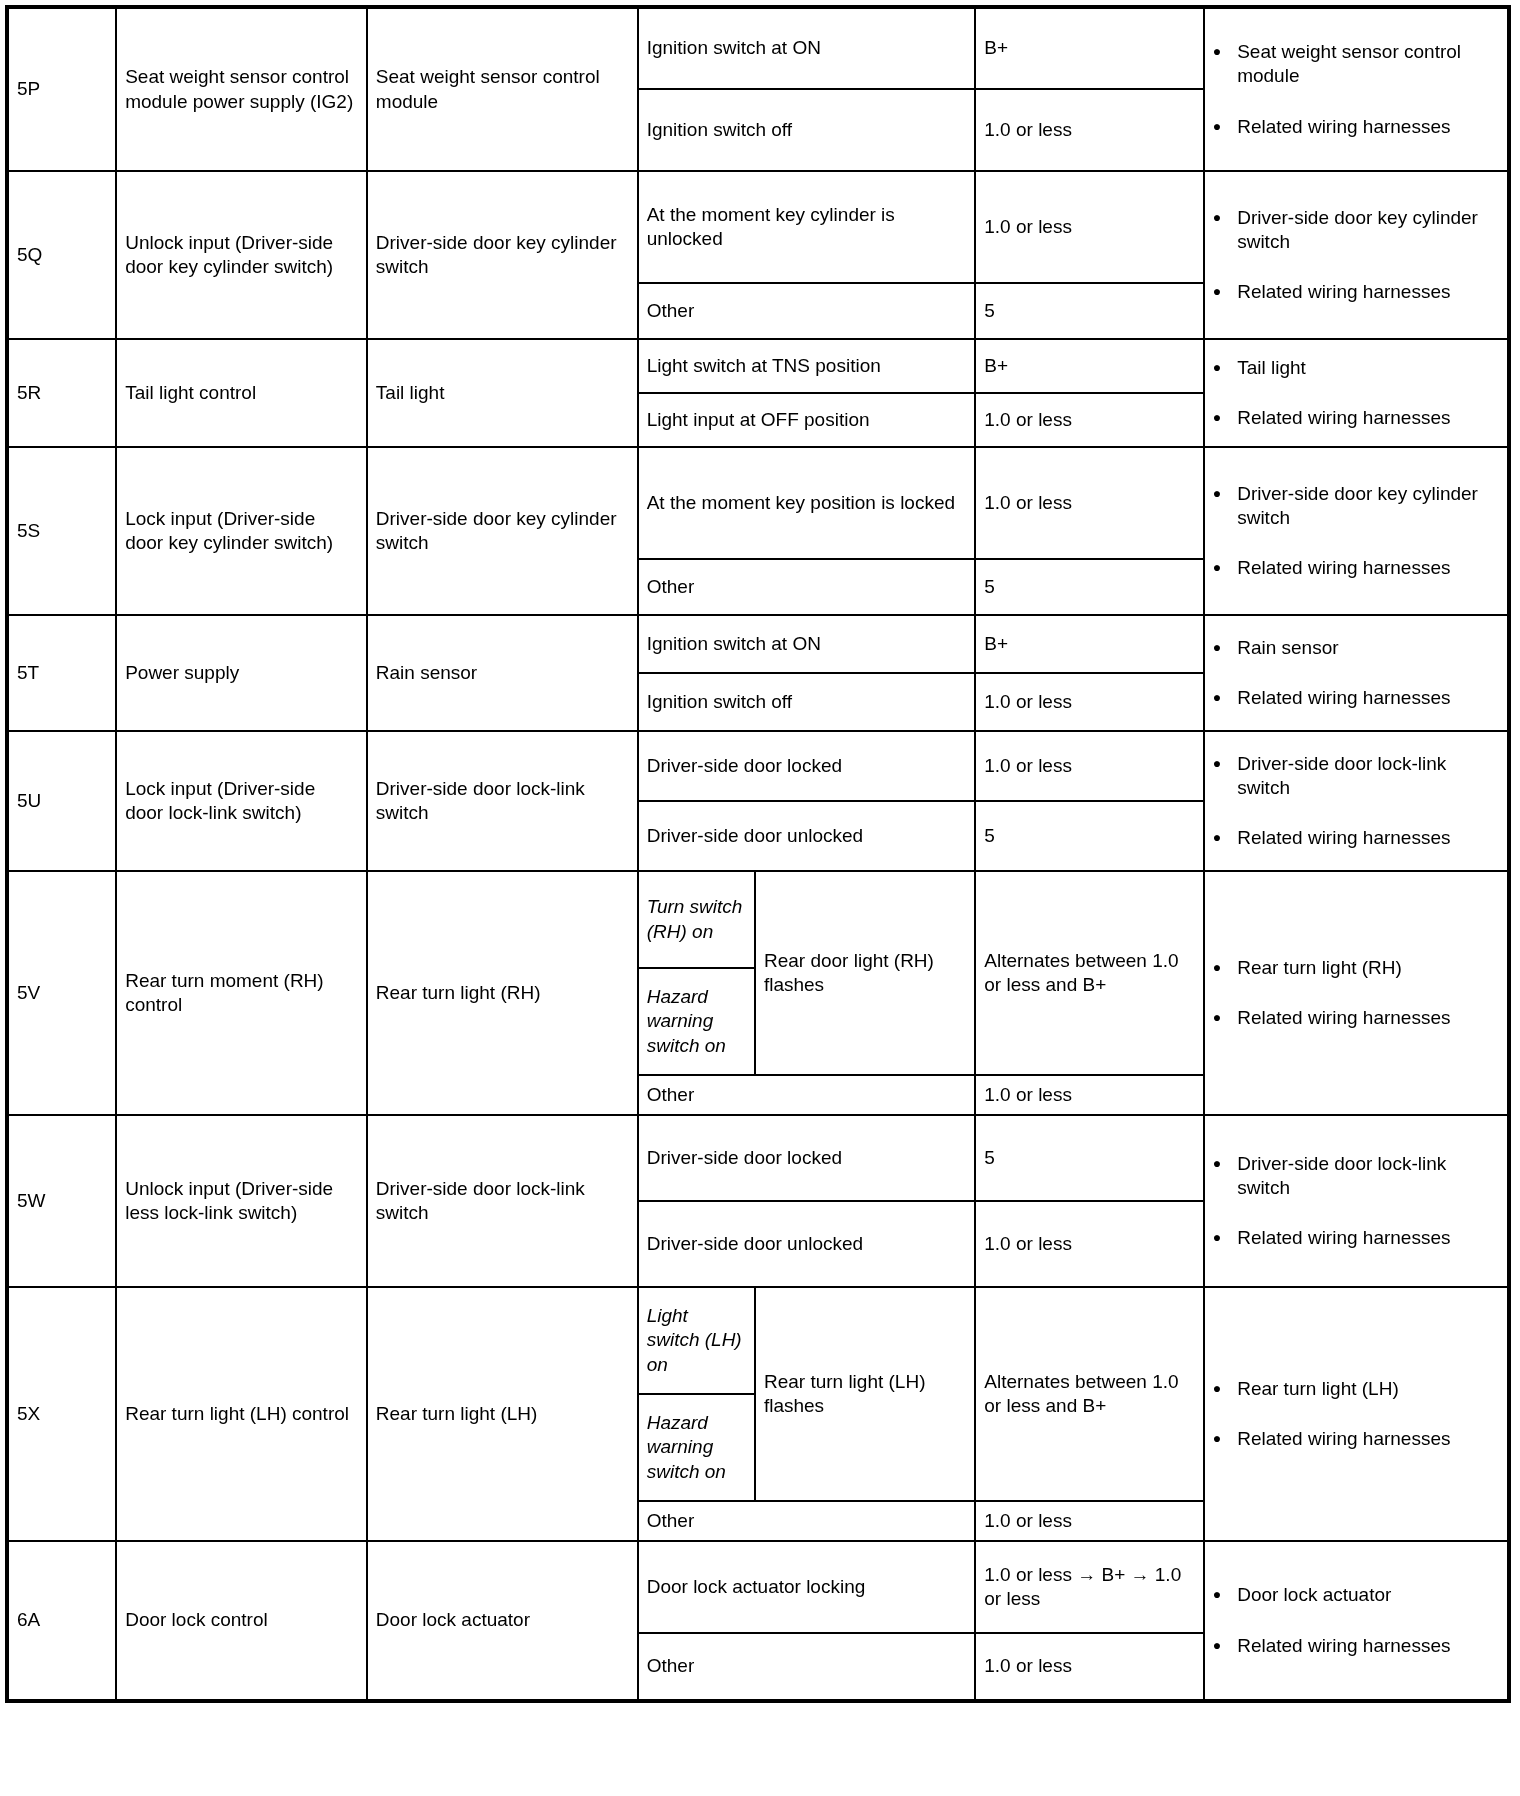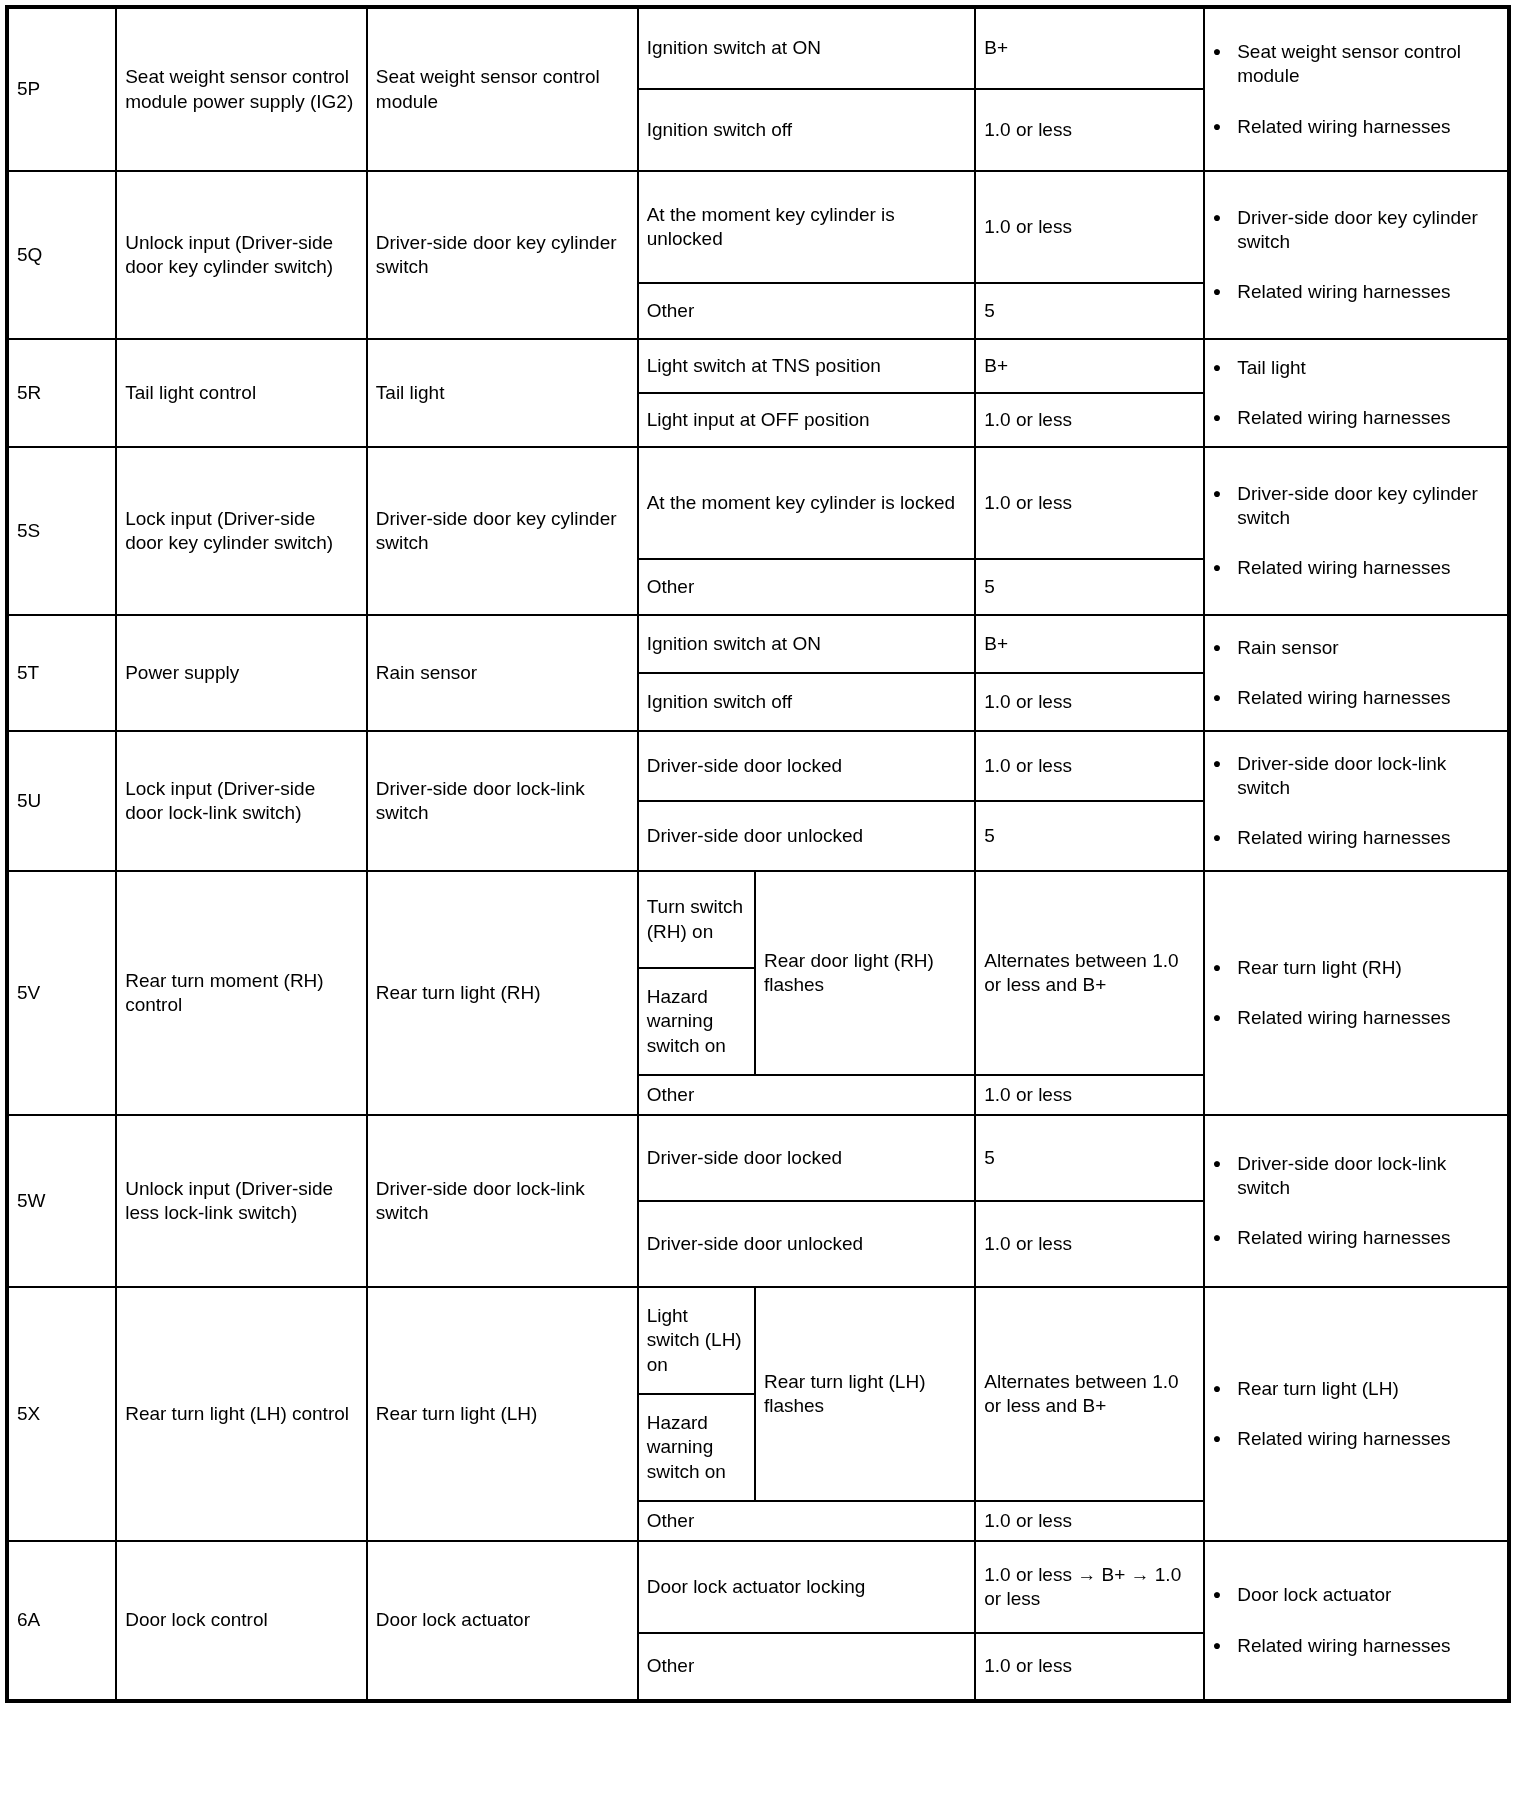--- a/index.html
+++ b/index.html
@@ -17,21 +17,21 @@
   table.tv td{
     border:2px solid #000;
     vertical-align:middle;
     padding:6px 8px;
     font-size:19px;
     line-height:1.28;
     overflow:hidden;
     word-wrap:break-word;
   }
   td.c-term{padding-left:5px;}
-  td.c-sw{padding:6px 5px;}
+  td.c-sw{padding:6px 5px;font-style:italic;}
   td.c-insp{padding:10px 6px 10px 14px;}
   ul.insp{
     margin:0;padding:0;list-style:none;
     display:flex;flex-direction:column;gap:26px;
   }
   ul.insp li{display:flex;gap:16px;align-items:flex-start;}
   span.blt{
     font-size:14px;line-height:1.6;flex:0 0 auto;
   }
   span.itxt{flex:1 1 auto;}
@@ -125,21 +125,21 @@
   </tr>
   <tr class="h54">
     <td colspan="2"><span>Light input at OFF position</span></td>
     <td><span>1.0 or less</span></td>
   </tr>
 
   <tr class="h112">
     <td class="c-term" rowspan="2"><span>5S</span></td>
     <td rowspan="2"><span>Lock input (Driver-side door key cylinder switch)</span></td>
     <td rowspan="2"><span>Driver-side door key cylinder switch</span></td>
-    <td colspan="2"><span>At the moment key cylinder is locked</span></td>
+    <td colspan="2"><span>At the moment key position is locked</span></td>
     <td><span>1.0 or less</span></td>
     <td class="c-insp" rowspan="2">
       <ul class="insp">
         <li>
               <span class="blt">●</span>
               <span class="itxt">Driver-side door key cylinder switch</span>
             </li>
         <li>
               <span class="blt">●</span>
               <span class="itxt">Related wiring harnesses</span>

